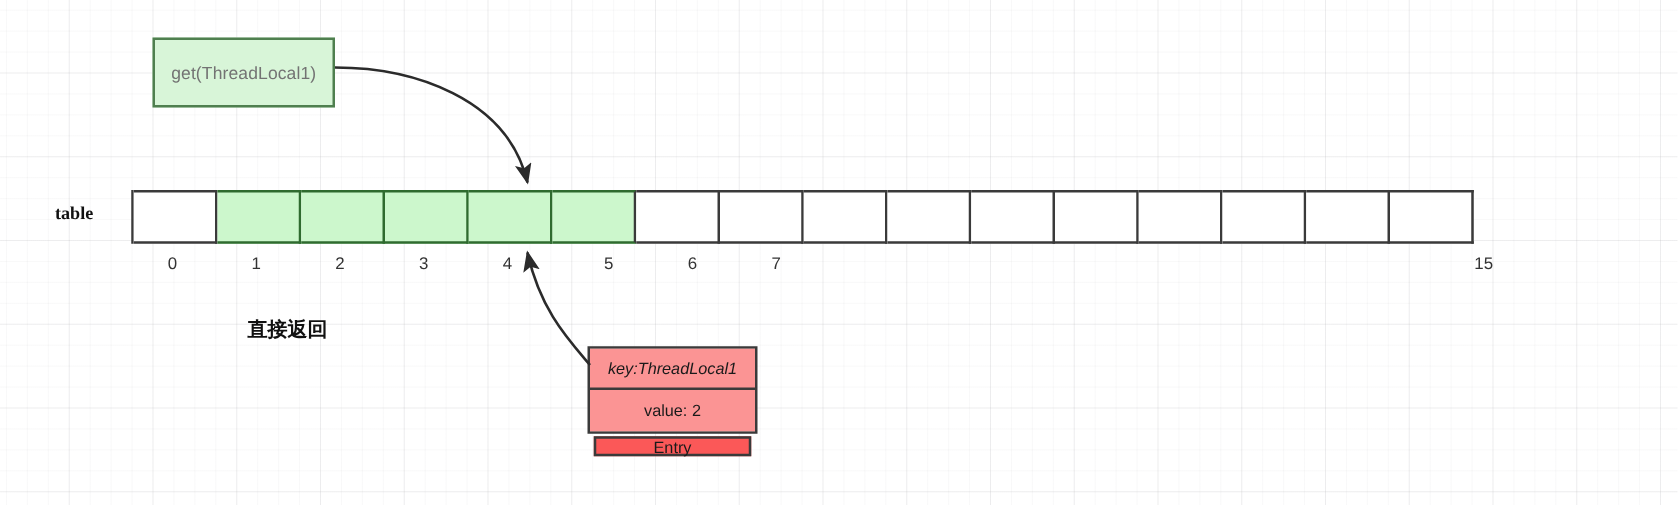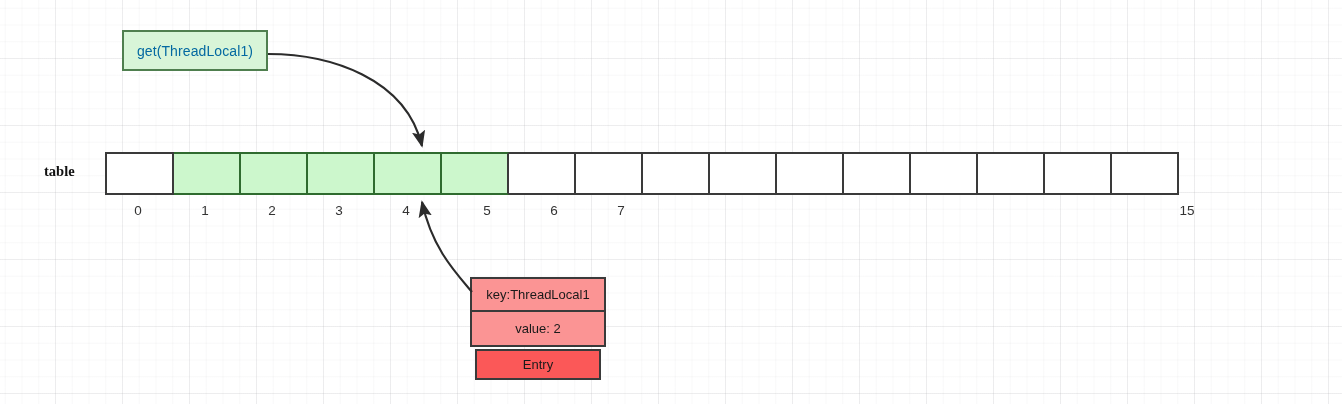--- a/index.html
+++ b/index.html
@@ -31,29 +31,29 @@
       16.75px 16.75px;
     background-position: -12px -9px, -12px -9px, -12px -9px, -12px -9px;
   }
 
   
   .callbox {
     position: absolute;
     left: 122px;
     top: 30px;
     width: 146px;
-    height: 41px;
+    height: 56px;
     background: #d8f5d8;
     border: 2px solid #4f7f4f;
     box-sizing: border-box;
     display: flex;
     align-items: center;
     justify-content: center;
     font-size: 14px;
-    color: #0369a1;
+    color: #737373;
     letter-spacing: 0.1px;
   }
 
   
   .table-label {
     position: absolute;
     left: 44px;
     top: 163px;
     font-size: 14.5px;
     font-weight: bold;
@@ -128,27 +128,28 @@
     background: #fb9494;
     display: flex;
     align-items: center;
     justify-content: center;
     font-size: 13px;
     color: #1a1a1a;
     box-sizing: border-box;
   }
   .entry-cell.key-cell {
     border-bottom: 2px solid #3a3a3a;
+    font-style: italic;
   }
   .entry-footer {
     position: absolute;
     left: 475px;
     top: 349px;
     width: 126px;
-    height: 31px;
+    height: 16px;
     background: #fb5858;
     border: 2px solid #3a3a3a;
     box-sizing: border-box;
     display: flex;
     align-items: center;
     justify-content: center;
     font-size: 13px;
     color: #1a1a1a;
     z-index: 2;
   }
@@ -199,20 +200,21 @@
       <div class="index-label" style="left: 252px;">2</div>
       <div class="index-label" style="left: 319px;">3</div>
       <div class="index-label" style="left: 386px;">4</div>
       <div class="index-label" style="left: 467px;">5</div>
       <div class="index-label" style="left: 534px;">6</div>
       <div class="index-label" style="left: 601px;">7</div>
       <div class="index-label" style="left: 1167px;">15</div>
     </div>
 
   <div class="note">
+    <div>直接返回</div>
   </div>
 
   <div class="entry-kv">
     <div class="entry-cell key-cell">key:ThreadLocal1</div>
     <div class="entry-cell value-cell">value: 2</div>
   </div>
   <div class="entry-footer">Entry</div>
 
   <svg class="overlay" viewBox="0 0 1342 404">
     <defs>

